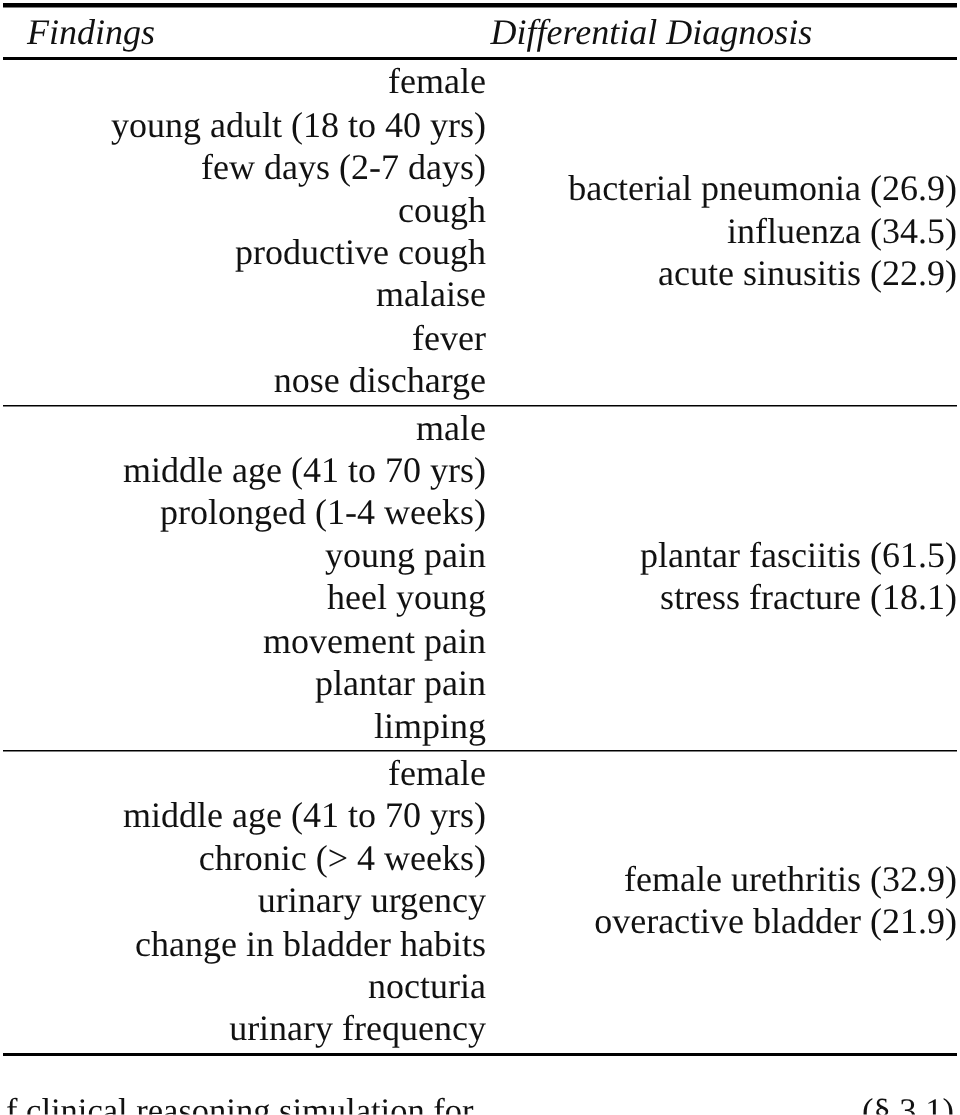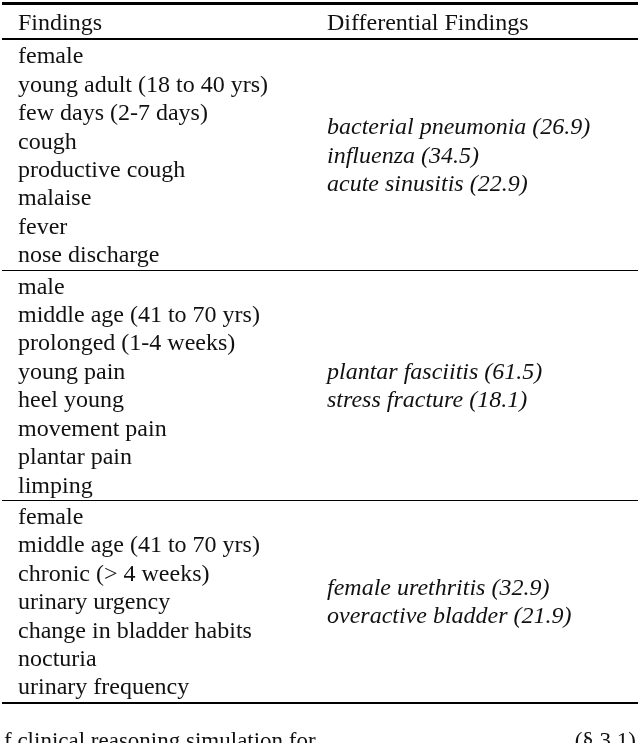--- a/index.html
+++ b/index.html
@@ -32,31 +32,32 @@
   .paper-table tr.group-row {
     border-bottom: 1.6px solid #000000;
   }
   .paper-table tr.group-row.last {
     border-bottom: 2.6px solid #000000;
   }
   .paper-table th {
     font-weight: normal;
     text-align: left;
     padding: 3px 0 2px 0;
+    font-style: italic;
   }
   .paper-table td {
     padding: 1px 0;
   }
   .col-findings   { width: 322px; }
   .col-diagnosis  { width: 314px; }
   th.findings-head, td.findings-cell { padding-left: 16px; }
   th.diagnosis-head, td.diagnosis-cell { padding-left: 3px; }
   td.findings-cell { vertical-align: middle; }
-  td.diagnosis-cell { vertical-align: middle; font-style: italic; }
-  .line { white-space: nowrap; }
+  td.diagnosis-cell { vertical-align: middle; }
+  .line { white-space: nowrap; text-align: right; }
   .caption-strip {
     position: absolute;
     left: 0;
     top: 726px;
     width: 640px;
     height: 17px;
     overflow: hidden;
   }
   .caption-inner {
     display: flex;
@@ -71,21 +72,21 @@
 <body>
 
 <table class="paper-table">
   <colgroup>
     <col class="col-findings">
     <col class="col-diagnosis">
   </colgroup>
   <tbody>
     <tr class="header-row">
       <th class="findings-head">Findings</th>
-      <th class="diagnosis-head">Differential Findings</th>
+      <th class="diagnosis-head">Differential Diagnosis</th>
     </tr>
 
     <tr class="group-row">
       <td class="findings-cell">
         <div class="line">female</div>
         <div class="line">young adult (18 to 40 yrs)</div>
         <div class="line">few days (2-7 days)</div>
         <div class="line">cough</div>
         <div class="line">productive cough</div>
         <div class="line">malaise</div>

